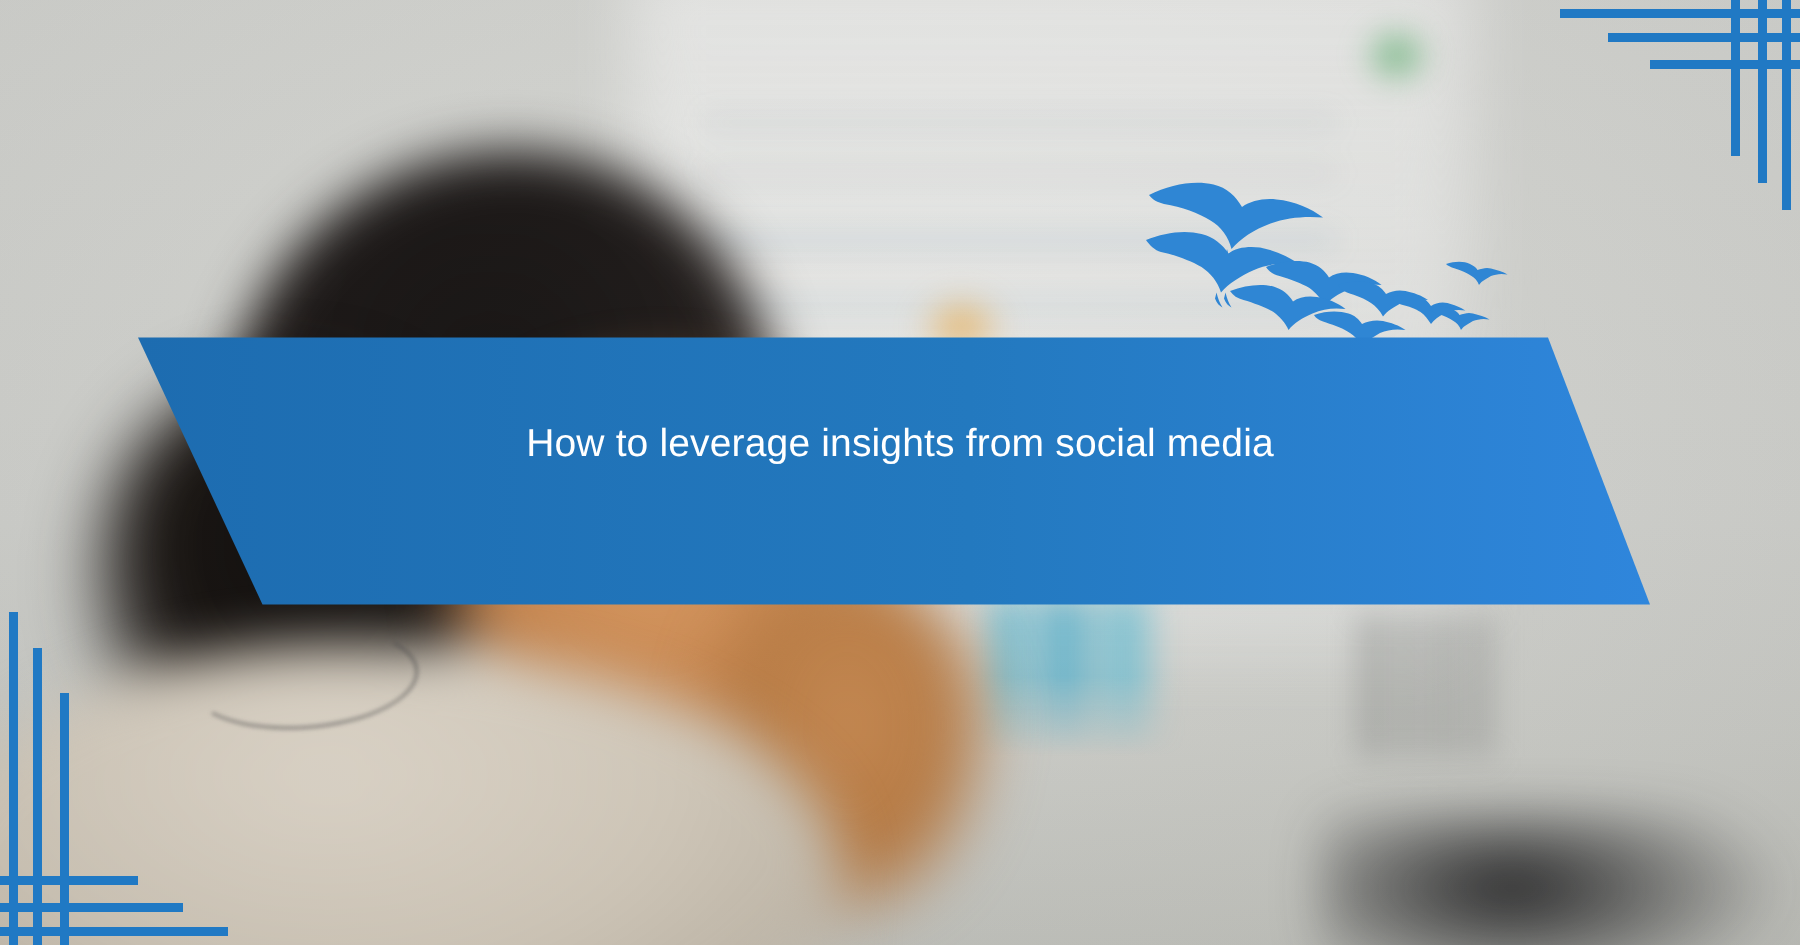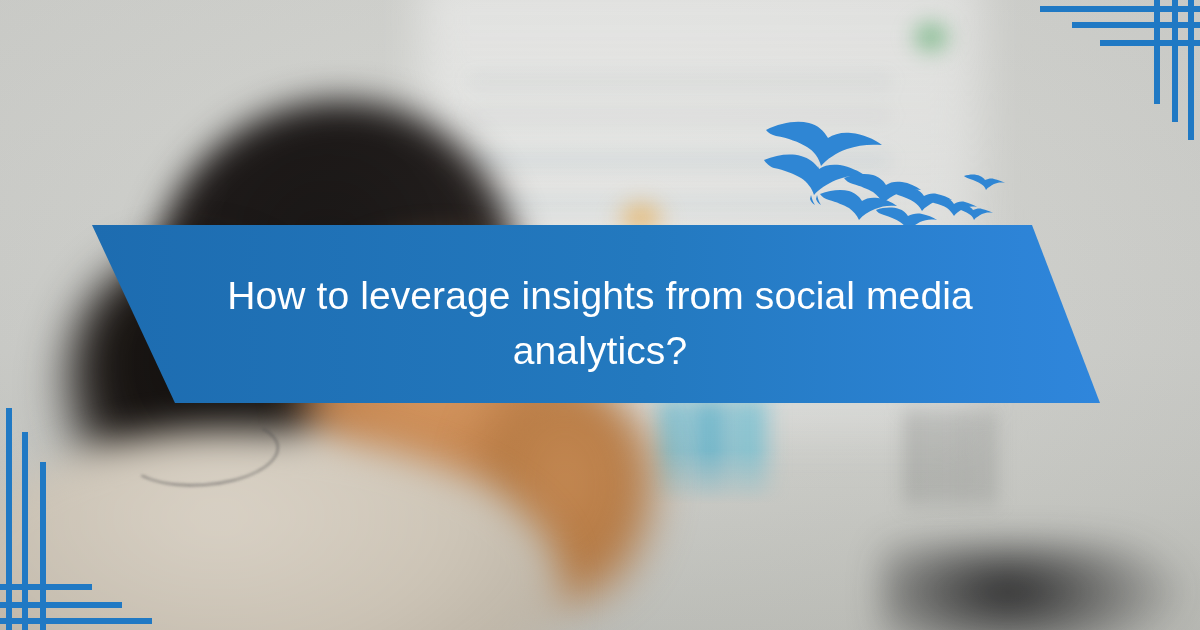--- a/index.html
+++ b/index.html
@@ -218,21 +218,21 @@
     left: 0; top: 0;
     width: 1200px; height: 630px;
   }
   .banner-text {
     position: absolute;
     left: 180px;
     top: 268px;
     width: 840px;
     text-align: center;
     color: #ffffff;
-    font-size: 39px;
+    font-size: 26px;
     line-height: 55px;
     font-weight: 400;
     letter-spacing: 0.1px;
     font-family: "Liberation Sans", "DejaVu Sans", sans-serif;
     white-space: pre-wrap;
   }
 </style>
 </head>
 <body>
 
@@ -287,21 +287,21 @@
     <defs>
       <linearGradient id="bannerGrad" x1="0" y1="0" x2="1" y2="0">
         <stop offset="0%" stop-color="#1d6cb0"></stop>
         <stop offset="55%" stop-color="#2379bf"></stop>
         <stop offset="100%" stop-color="#2f86dc"></stop>
       </linearGradient>
     </defs>
     <polygon points="92,225 1032,225 1100,403 175,403" fill="url(#bannerGrad)"></polygon>
   </svg>
 
-  <div class="banner-text" style="color: rgb(255, 255, 255);"><div>How to leverage insights from social media</div><div>analytics?</div></div>
+  <div class="banner-text" style="color: rgb(255, 255, 255);"><div>How to leverage insights from social media</div></div>
 
   <div class="corner-decor" style="right:0; top:0; width:200px; height:170px;">
       <div class="decor-line" style="background: rgb(32, 121, 196); right: 0px; top: 6px; width: 160px; height: 6px;"></div>
       <div class="decor-line" style="background: rgb(32, 121, 196); right: 0px; top: 22px; width: 128px; height: 6px;"></div>
       <div class="decor-line" style="background: rgb(32, 121, 196); right: 0px; top: 40px; width: 100px; height: 6px;"></div>
       <div class="decor-line" style="background: rgb(32, 121, 196); right: 6px; top: 0px; width: 6px; height: 140px;"></div>
       <div class="decor-line" style="background: rgb(32, 121, 196); right: 22px; top: 0px; width: 6px; height: 122px;"></div>
       <div class="decor-line" style="background: rgb(32, 121, 196); right: 40px; top: 0px; width: 6px; height: 104px;"></div>
     </div>
   <div class="corner-decor" style="left:0; bottom:0; width:200px; height:250px;">

